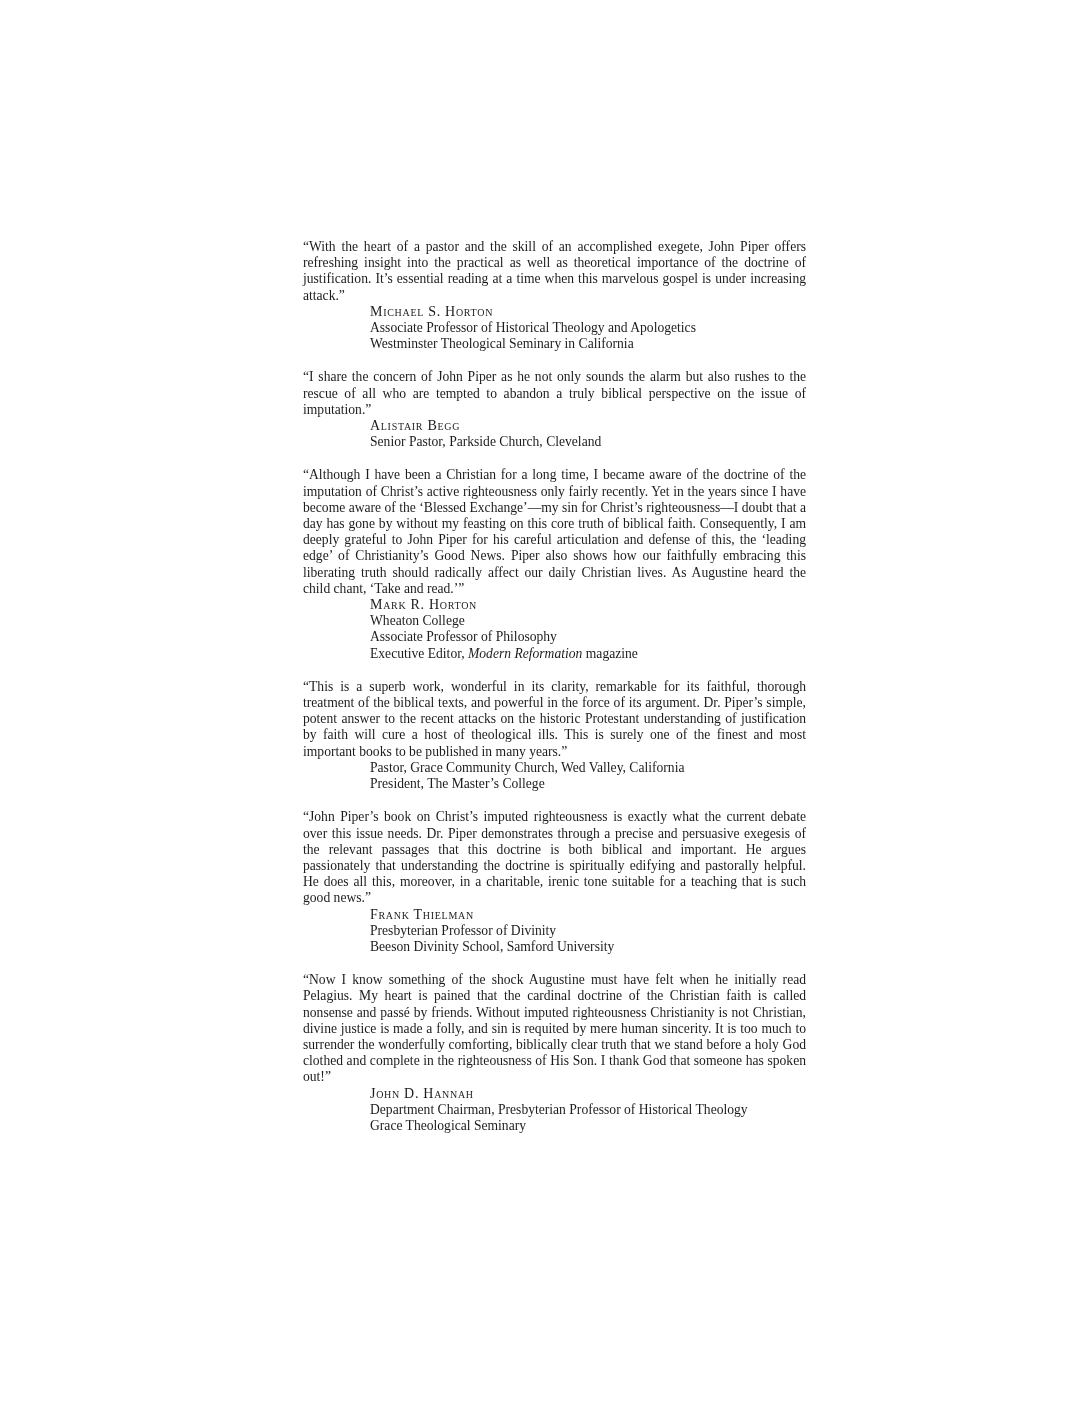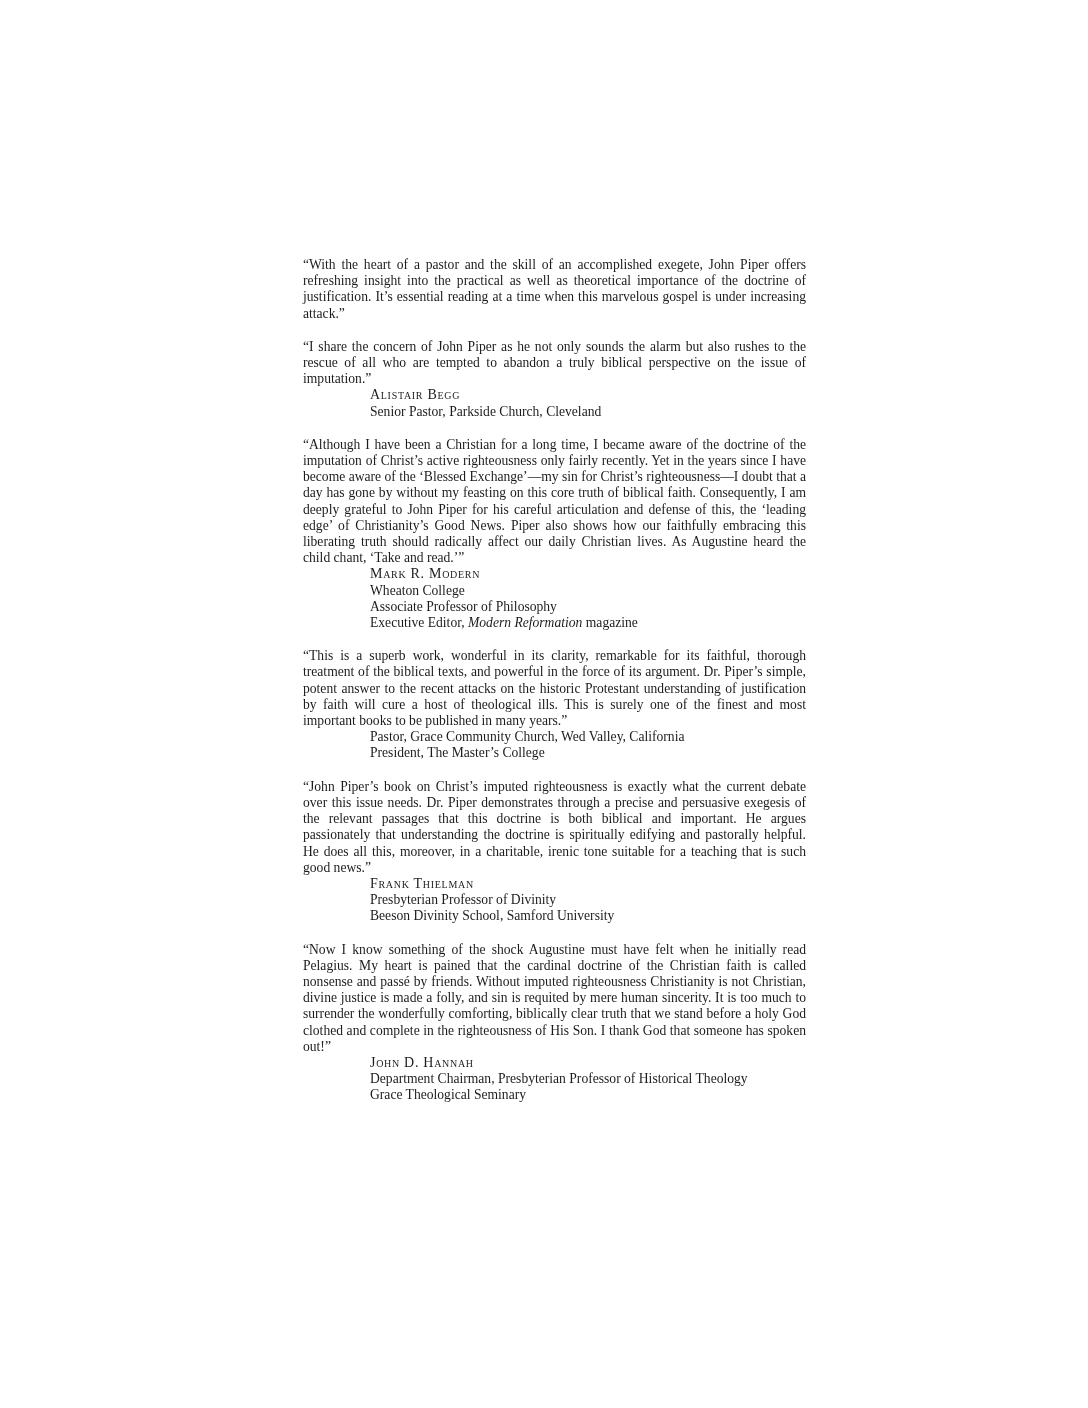--- a/index.html
+++ b/index.html
@@ -10,21 +10,21 @@
   body {
     width: 1088px;
     height: 1408px;
     position: relative;
     font-family: "Liberation Serif", "DejaVu Serif", serif;
     color: #1c1c1c;
   }
   .text-block {
     position: absolute;
     left: 303px;
-    top: 257px;
+    top: 239px;
     width: 503px;
   }
   .blurb {
     margin: 0 0 17px 0;
   }
   .quote {
     margin: 0;
     font-size: 13.6px;
     line-height: 16.2px;
     text-align: justify;
@@ -48,34 +48,39 @@
   .endorser-title i {
     font-style: italic;
   }
 </style>
 </head>
 <body>
 
 <div class="text-block" id="blurb-container">
   <section class="blurb">
     <p class="quote">“With the heart of a pastor and the skill of an accomplished exegete, John Piper offers refreshing insight into the practical as well as theoretical importance of the doctrine of justification. It’s essential reading at a time when this marvelous gospel is under increasing attack.”</p>
+    <div class="attrib">
+      <div class="endorser-name">Michael S. Horton</div>
+    <div class="endorser-title">Associate Professor of Historical Theology and Apologetics</div>
+        <div class="endorser-title">Westminster Theological Seminary in California</div>
+      </div>
   </section>
 
   <section class="blurb">
     <p class="quote">“I share the concern of John Piper as he not only sounds the alarm but also rushes to the rescue of all who are tempted to abandon a truly biblical perspective on the issue of imputation.”</p>
     <div class="attrib">
       <div class="endorser-name">Alistair Begg</div>
     <div class="endorser-title">Senior Pastor, Parkside Church, Cleveland</div>
       </div>
   </section>
 
   <section class="blurb">
     <p class="quote">“Although I have been a Christian for a long time, I became aware of the doctrine of the imputation of Christ’s active righteousness only fairly recently. Yet in the years since I have become aware of the ‘Blessed Exchange’—my sin for Christ’s righteousness—I doubt that a day has gone by without my feasting on this core truth of biblical faith. Consequently, I am deeply grateful to John Piper for his careful articulation and defense of this, the ‘leading edge’ of Christianity’s Good News. Piper also shows how our faithfully embracing this liberating truth should radically affect our daily Christian lives. As Augustine heard the child chant, ‘Take and read.’”</p>
     <div class="attrib">
-      <div class="endorser-name">Mark R. Modern</div>
+      <div class="endorser-name">Mark R. Horton</div>
     <div class="endorser-title">Wheaton College</div>
         <div class="endorser-title">Associate Professor of Philosophy</div>
         <div class="endorser-title">Executive Editor, <i>Modern Reformation</i> magazine</div>
       </div>
   </section>
 
   <section class="blurb">
     <p class="quote">“This is a superb work, wonderful in its clarity, remarkable for its faithful, thorough treatment of the biblical texts, and powerful in the force of its argument. Dr. Piper’s simple, potent answer to the recent attacks on the historic Protestant understanding of justification by faith will cure a host of theological ills. This is surely one of the finest and most important books to be published in many years.”</p>
     <div class="attrib">
     <div class="endorser-title">Pastor, Grace Community Church, Wed Valley, California</div>

